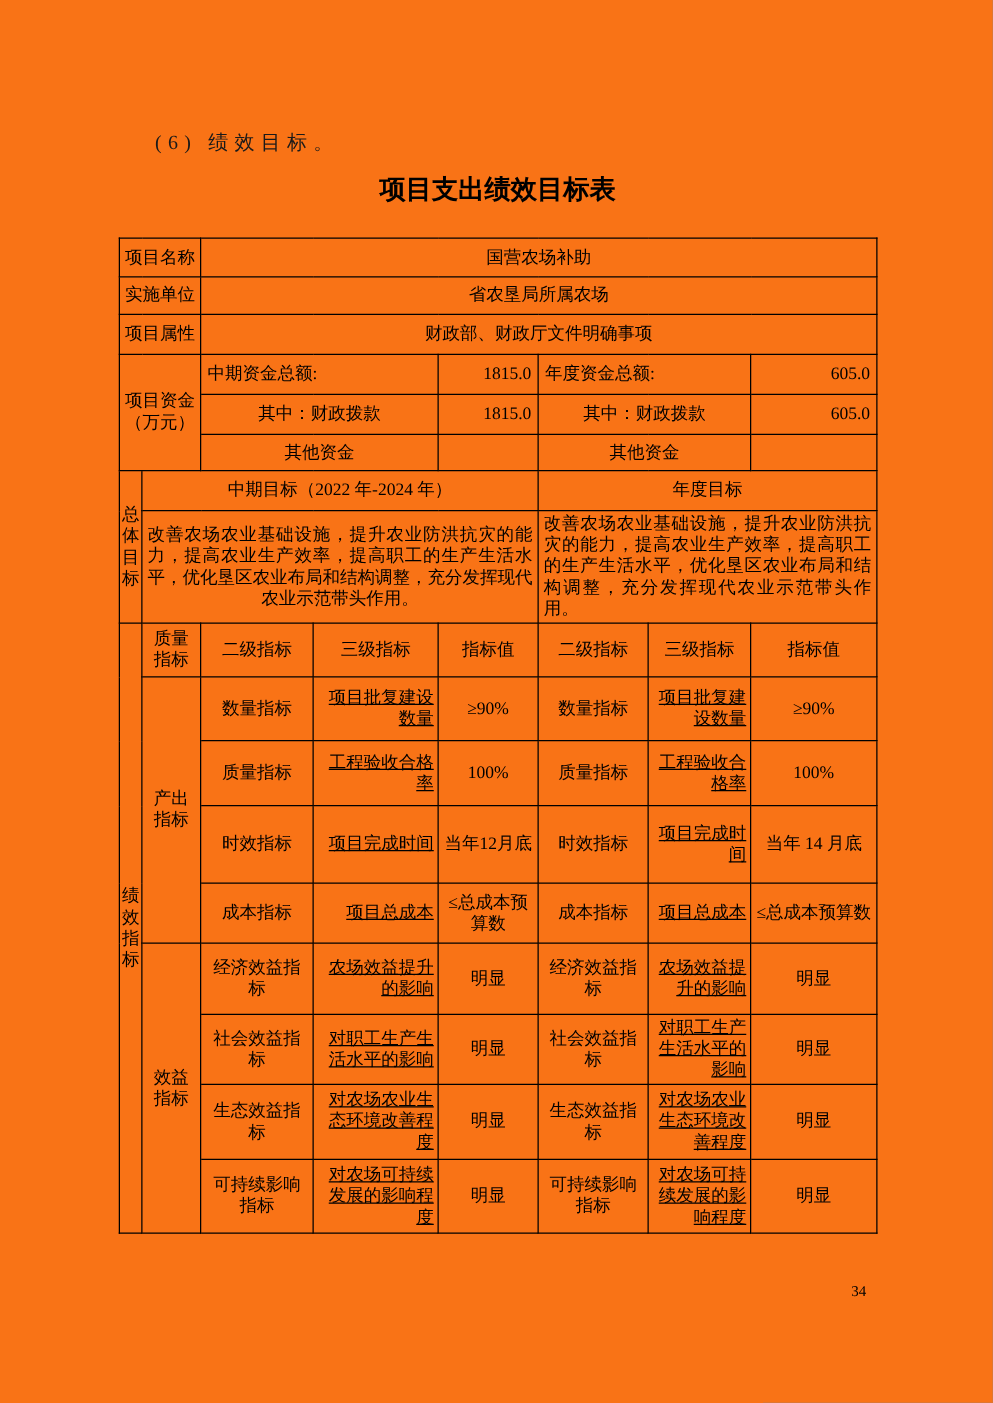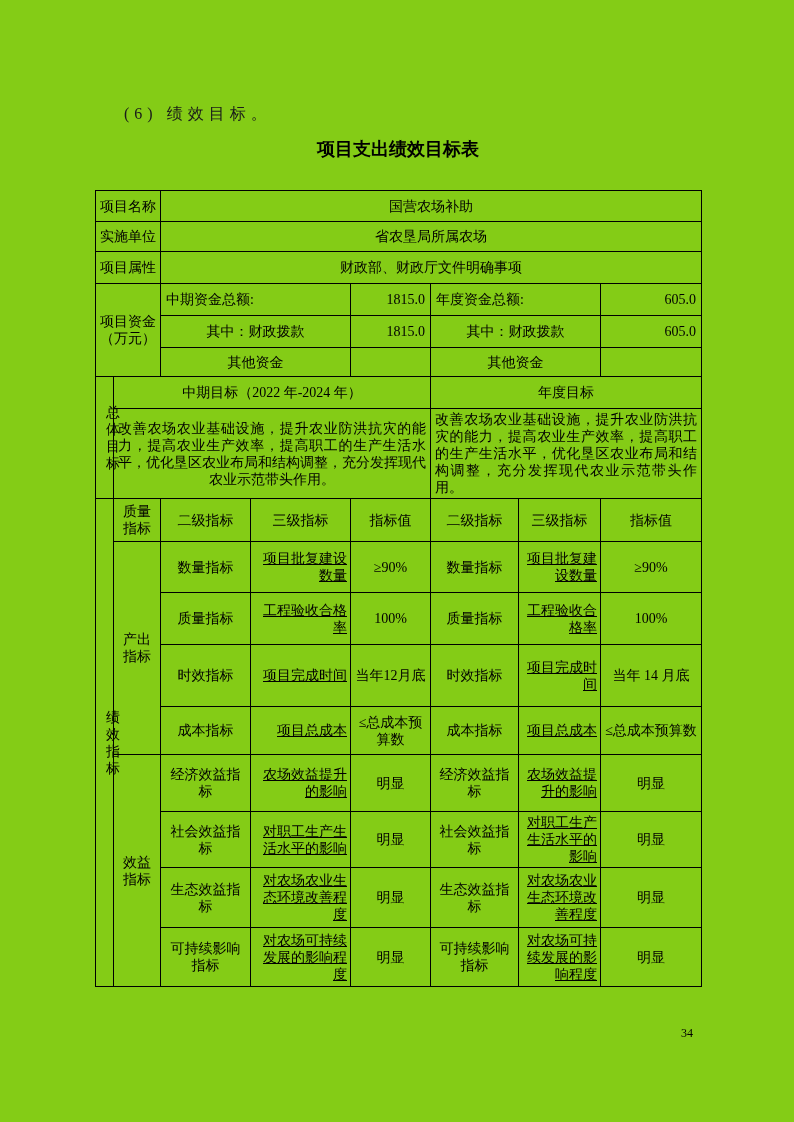--- a/index.html
+++ b/index.html
@@ -1,31 +1,31 @@
 <!DOCTYPE html>
 <html><head>
 <meta charset="utf-8">
 <style>
   * { box-sizing: border-box; margin: 0; padding: 0; }
   body { background: #888; font-family: "Liberation Serif", "DejaVu Serif", serif; }
   .page {
     position: relative;
     width: 794px; height: 1122px;
     margin: 0 auto;
-    background: #84cc16;
+    background: #f97316;
     color: #000000;
     overflow: hidden;
   }
   .doc-heading {
     position: absolute; top: 104px; left: 124px;
     font-size: 16px; letter-spacing: 5px; color: #1a1a1a;
   }
   .tbl-title {
     position: absolute; top: 137px; left: 95px; width: 606px;
-    text-align: center; font-size: 18px; font-weight: bold;
+    text-align: center; font-size: 21px; font-weight: bold;
   }
   .tbl-subtitle {
     position: absolute; top: 171px; left: 95px; width: 606px;
     text-align: center; font-size: 14px;
   }
   table.main {
     position: absolute; top: 190px; left: 95px;
     width: 606px; table-layout: fixed;
     border-collapse: collapse;
   }
@@ -33,21 +33,21 @@
     border: 1px solid #000;
     font-size: 14px; line-height: 17px;
     padding: 2px 3px;
     vertical-align: middle;
     word-break: break-word;
   }
   .tc { text-align: center; }
   .tl { text-align: left; padding-left: 5px !important; }
   .tr-al { text-align: right; padding-right: 5px !important; }
   .l3 { text-align: right; text-decoration: underline; }
-  .vert { padding: 10px !important; line-height: 19px; }
+  .vert { padding: 0 !important; text-align: center; line-height: 19px; }
   .goal { text-align: justify; line-height: 19px; padding: 2px 4px !important; }
   .goal.last-center { text-align-last: center; }
   .page-number {
     position: absolute; top: 1026px; left: 681px;
     font-size: 12px;
   }
 </style>
 </head>
 <body>
 

